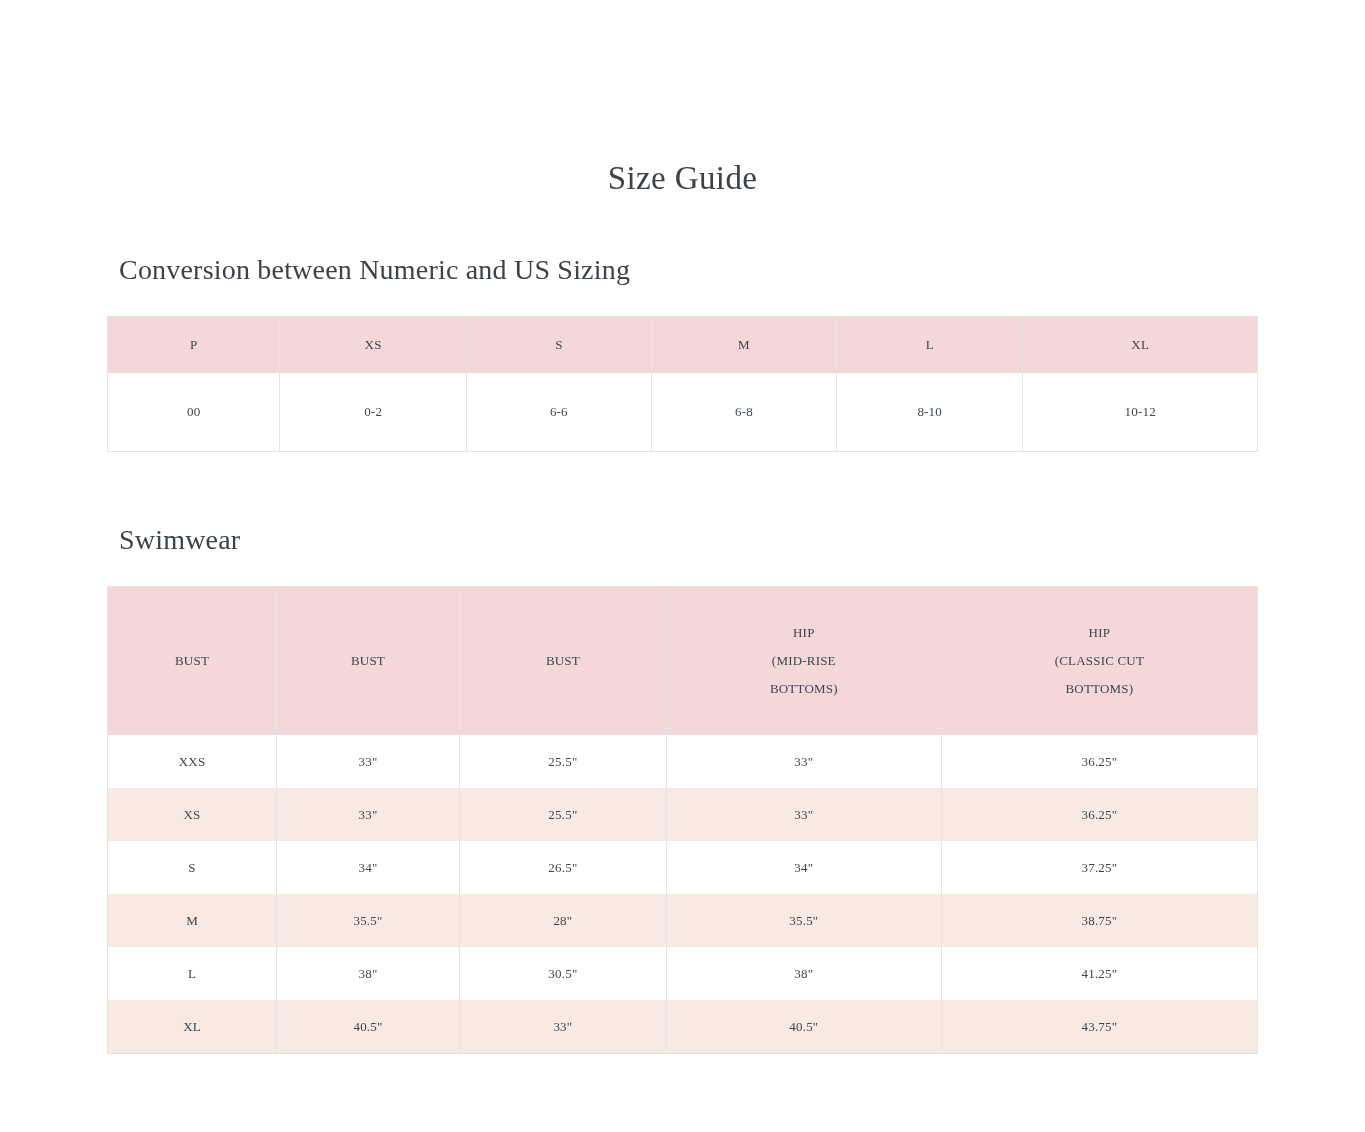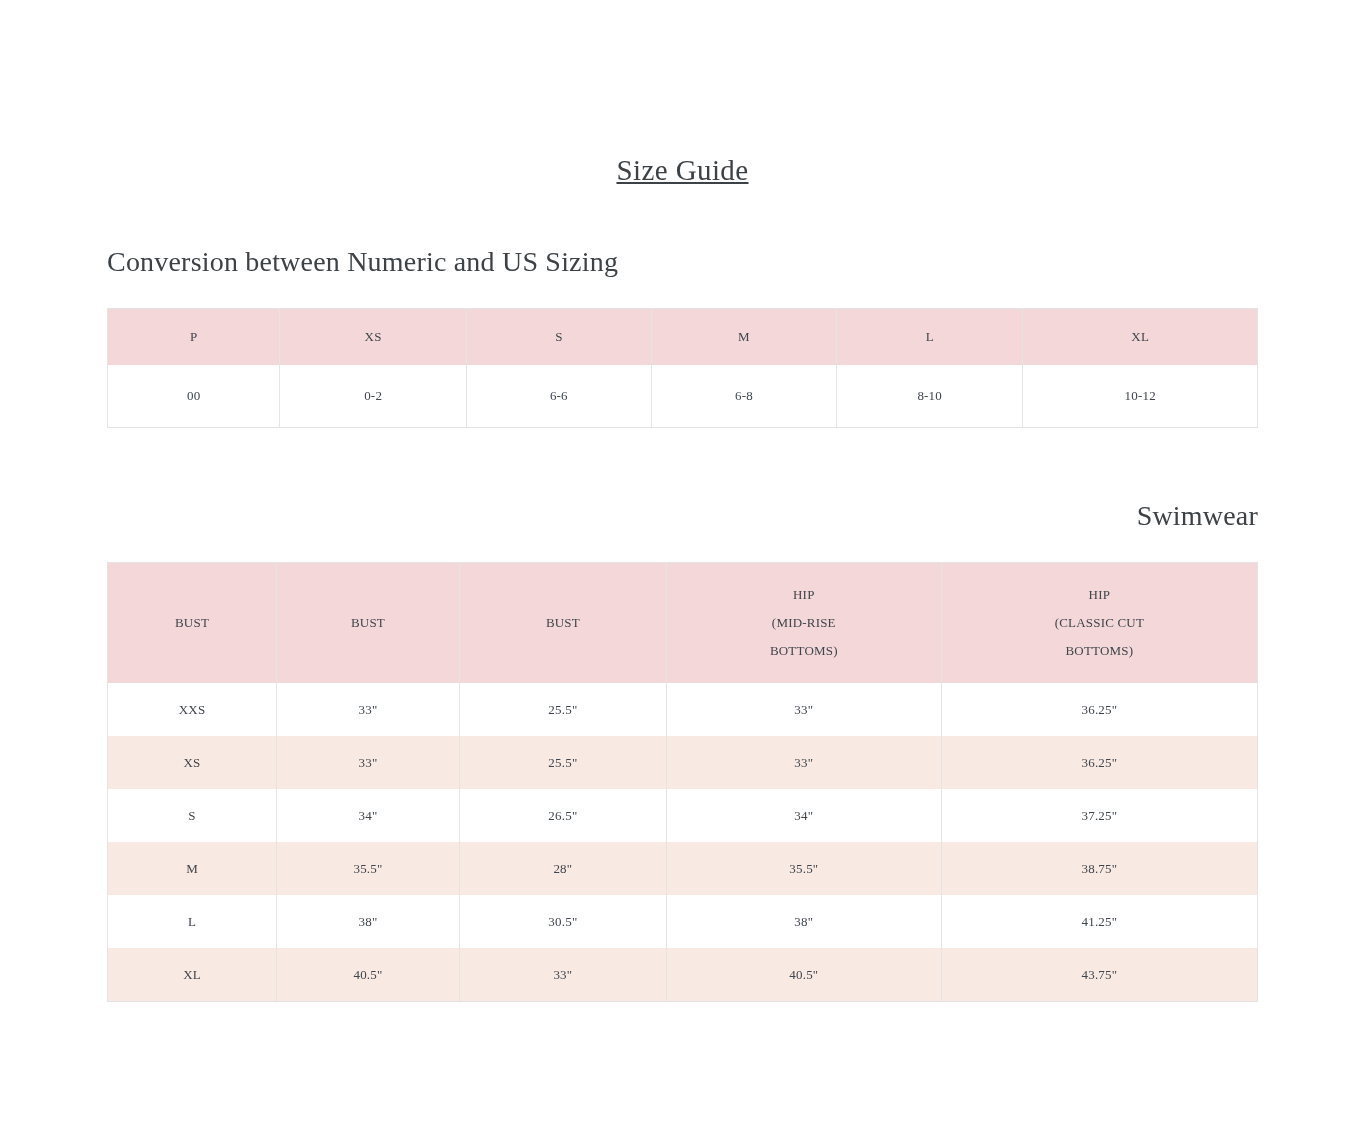--- a/index.html
+++ b/index.html
@@ -11,40 +11,39 @@
     width: 1365px;
     height: 1132px;
     font-family: "Liberation Serif", "DejaVu Serif", serif;
     color: var(--heading_text, #3d4247);
     overflow: hidden;
   }
   .container {
     padding: 148px 107px 0 107px;
   }
   h1.page-title {
-    margin: 4px;
-    font-size: 29px;
+    margin: 12px;
+    font-size: 33px;
     font-weight: 400;
     line-height: 36px;
     text-align: center;
     letter-spacing: 0.4px;
     color: var(--heading_text, #3d4247);
-    text-decoration: underline;
   }
   h2.section-heading {
-    margin: 0;
+    margin: 12px;
     font-size: 28px;
     font-weight: 400;
     line-height: 34px;
     letter-spacing: 0.2px;
     color: var(--heading_text, #3d4247);
   }
   .section-conversion h2.section-heading { margin-top: 57px; }
   .section-conversion table { margin-top: 29px; }
-  .section-swimwear h2.section-heading { margin-top: 71px; text-align: right; }
+  .section-swimwear h2.section-heading { margin-top: 71px; }
   .section-swimwear table { margin-top: 29px; }
 
   table {
     width: 100%;
     border-collapse: collapse;
     table-layout: fixed;
     text-align: center;
     font-size: 13px;
     color: var(--table_text, #3f454c);
     border: 1px solid var(--border, #e4e4e4);
@@ -54,24 +53,24 @@
     border-right: 1px solid var(--border, #e4e4e4);
     font-weight: 400;
     vertical-align: middle;
     padding: 0 6px;
     letter-spacing: 0.2px;
   }
   thead th {
     background: var(--header_bg, #f4d8d9);
   }
   .conversion-table th { height: 56px; }
-  .conversion-table td { height: 62px; background: #ffffff; }
+  .conversion-table td { height: 78px; background: #ffffff; }
 
   .swimwear-table th {
-    height: 120px;
+    height: 148px;
     white-space: pre-line;
     line-height: 28px;
   }
   .swimwear-table td { height: 53px; }
   .swimwear-table tbody tr:nth-child(odd) td { background: #ffffff; }
   .swimwear-table tbody tr:nth-child(even) td { background: var(--alt_row_bg, #f9e9e3); }
 </style>
 </head>
 <body>
 

